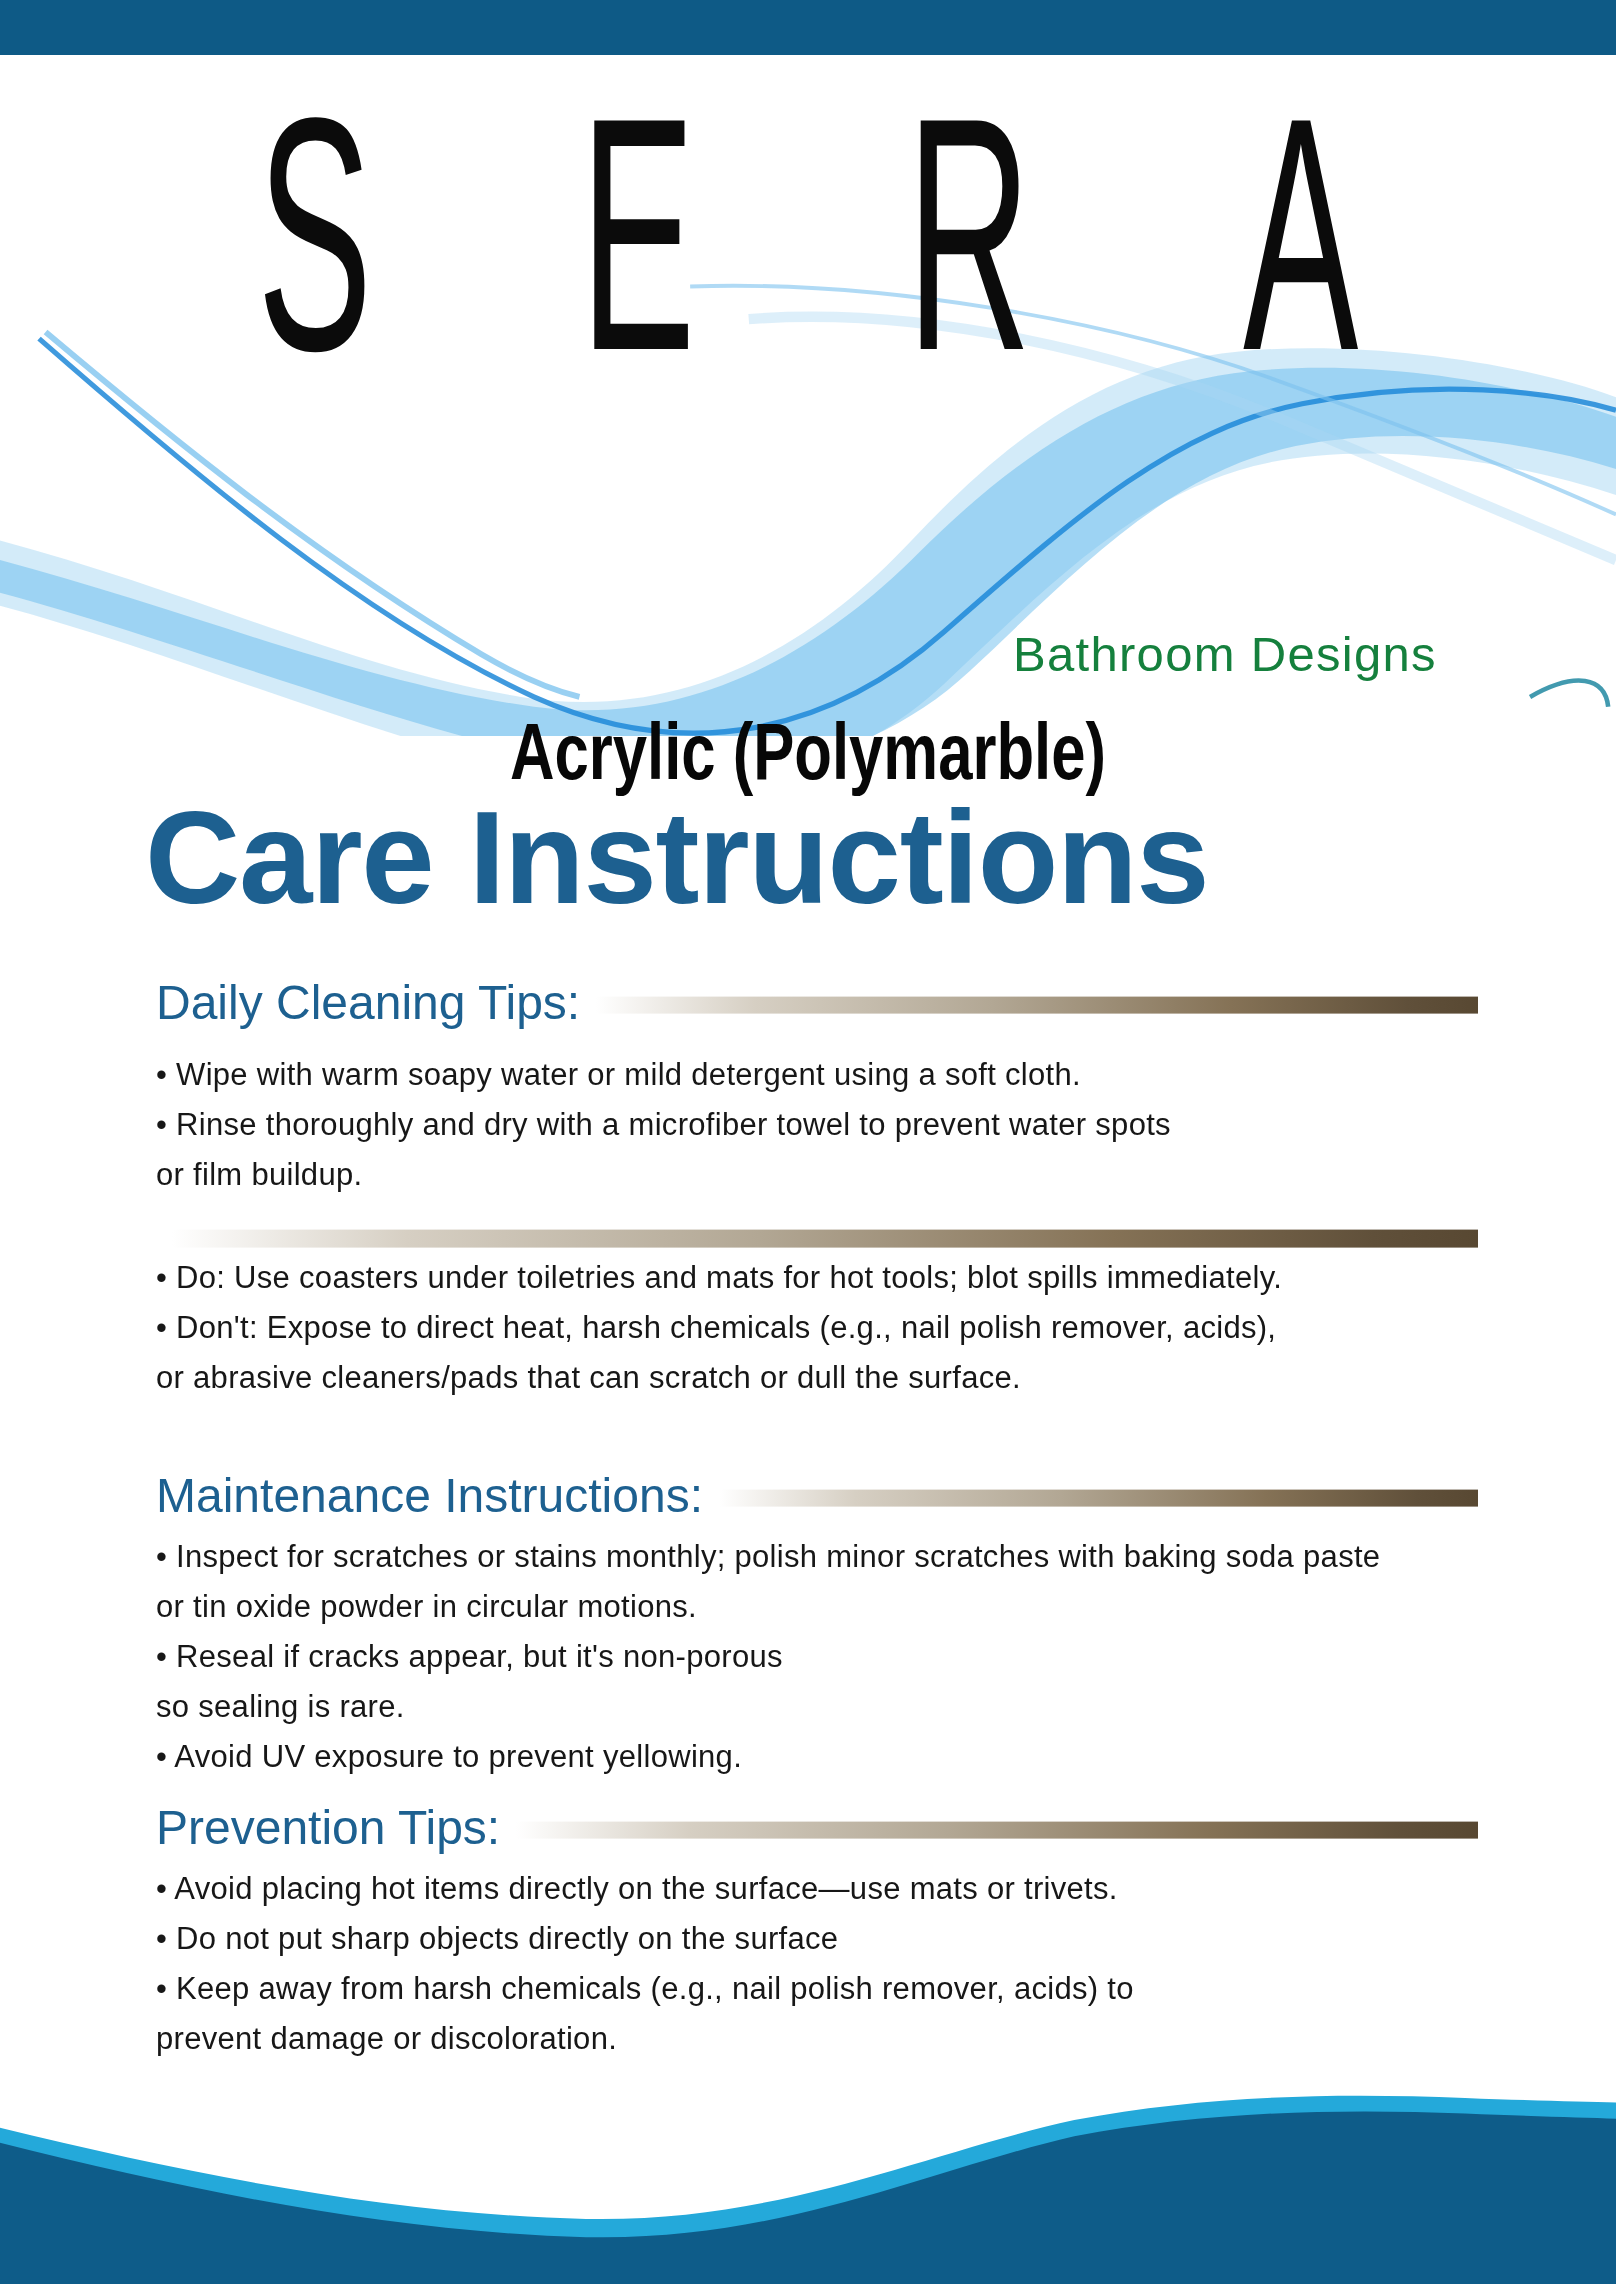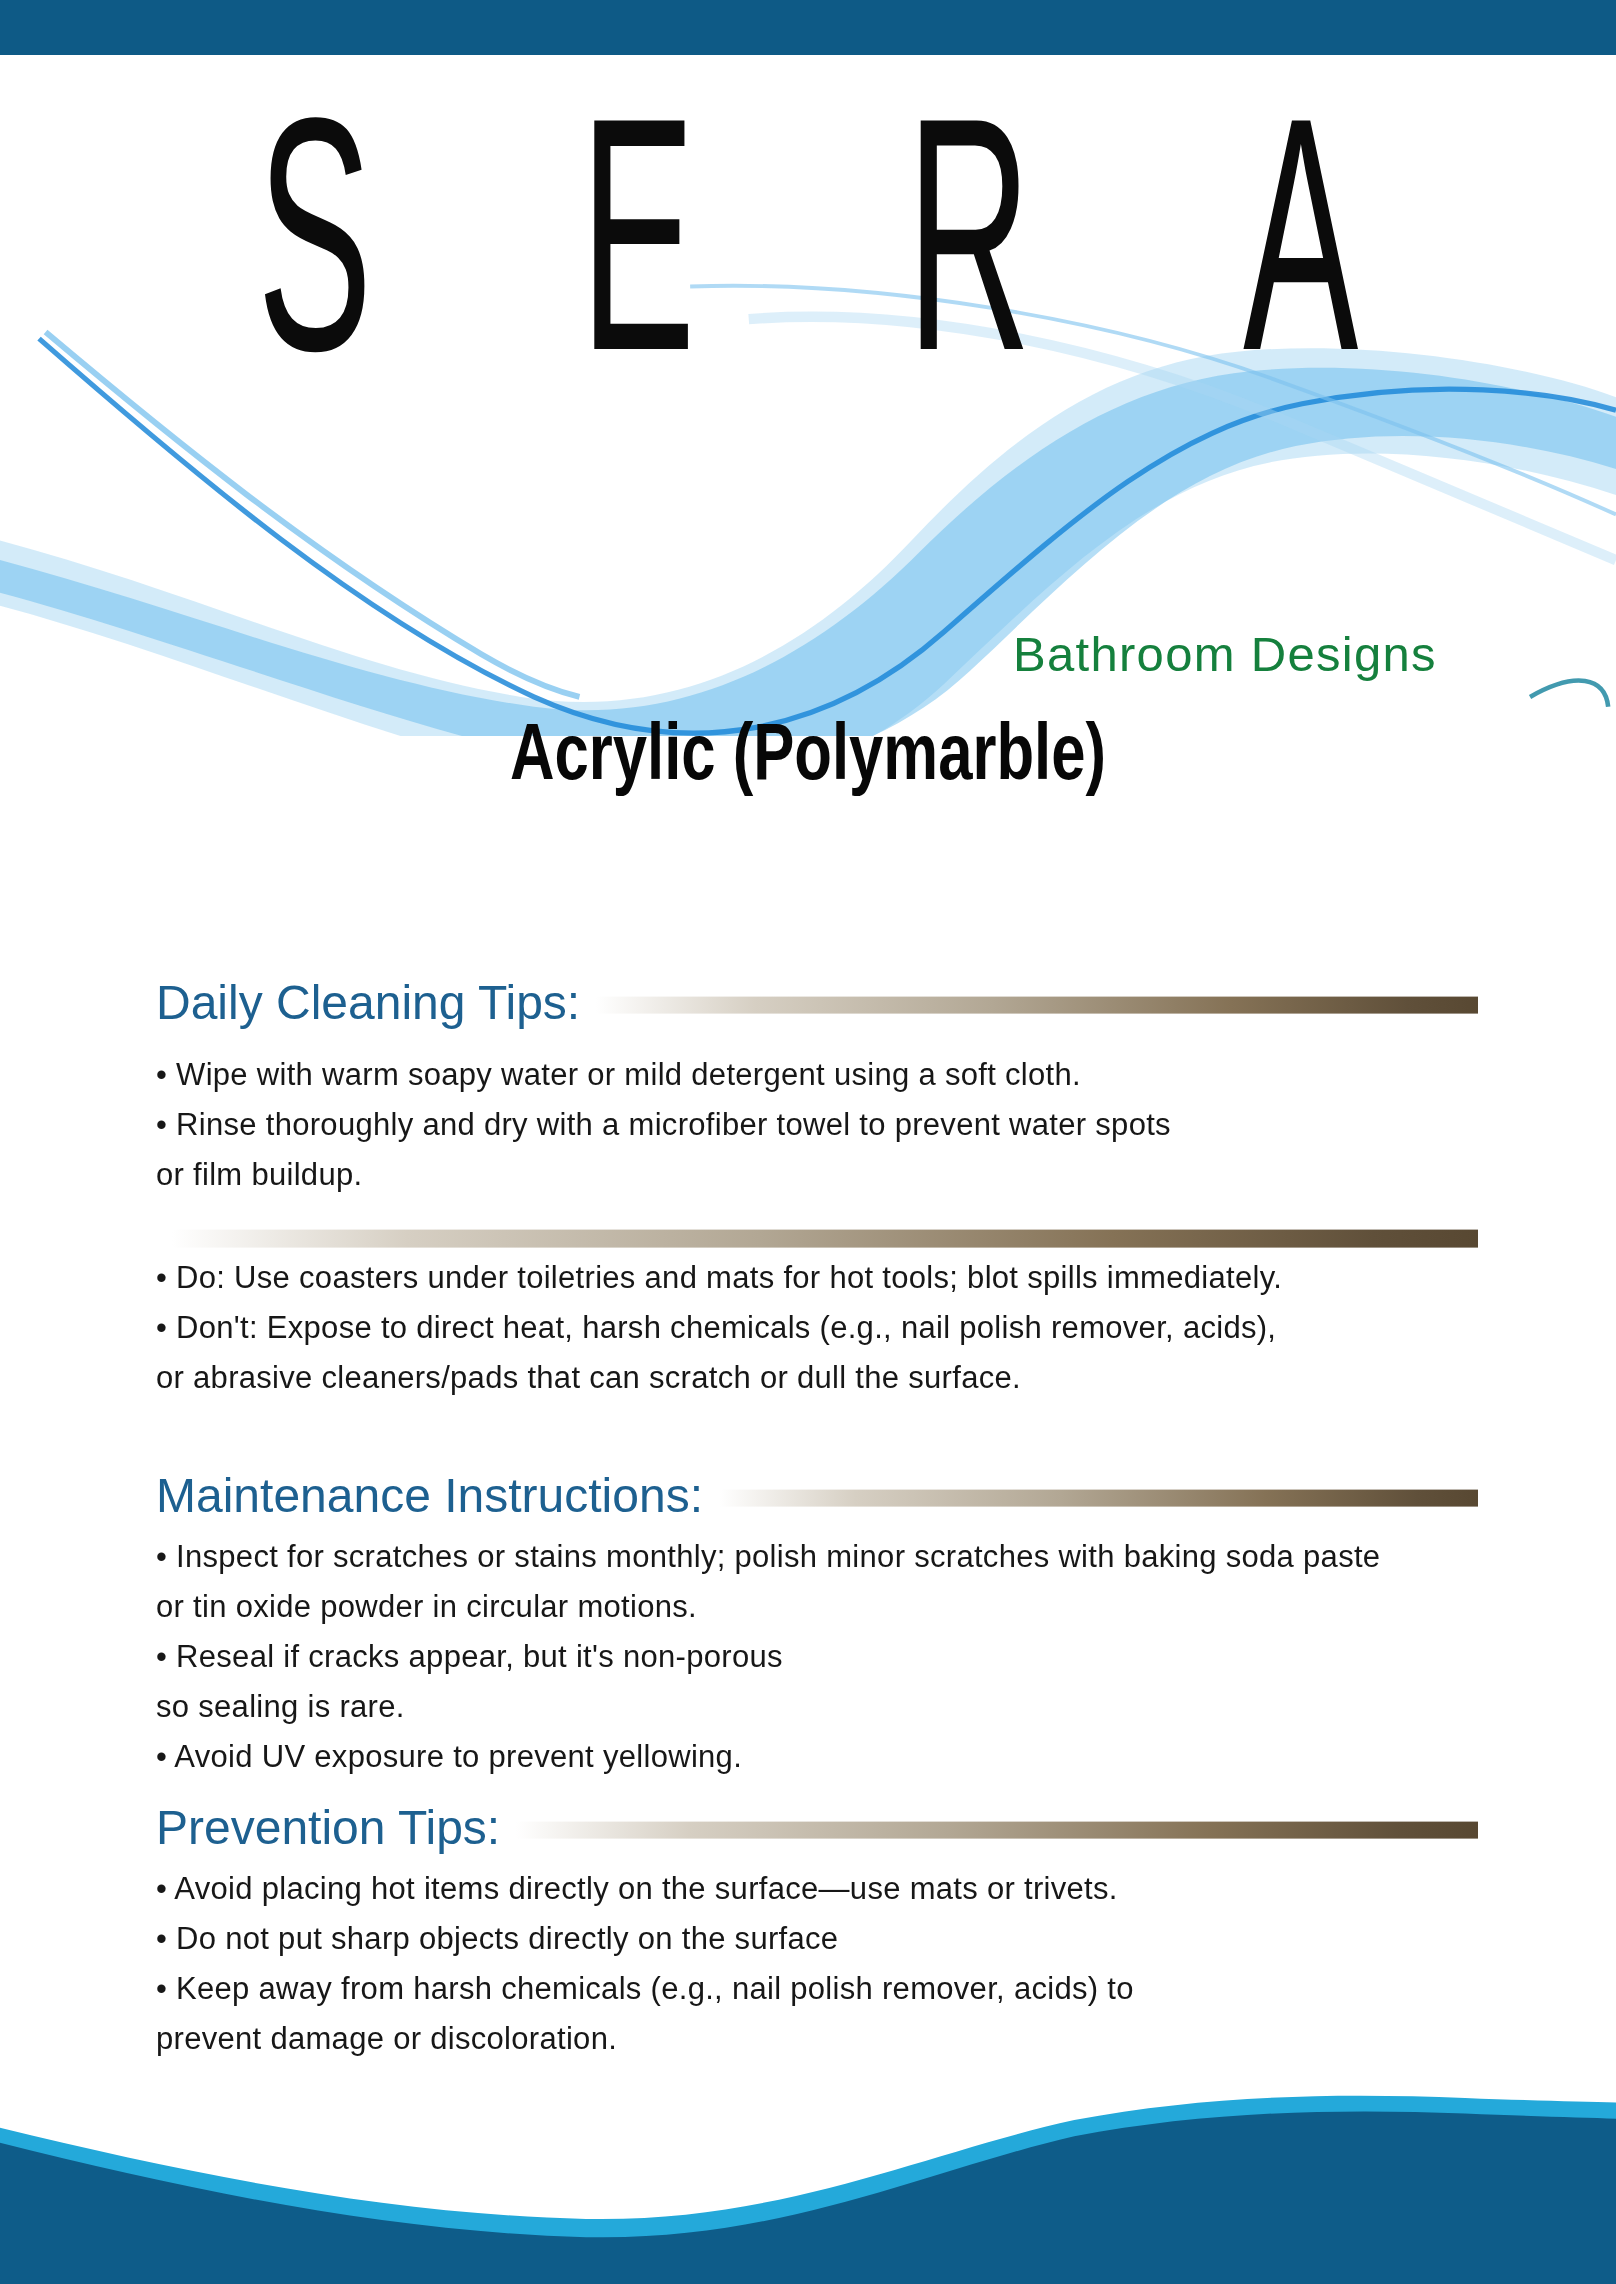--- a/index.html
+++ b/index.html
@@ -73,20 +73,21 @@
     <path fill="none" stroke="#a9d7f2" stroke-width="16" stroke-opacity="0.4" d="M1150,60 C1420,40 1720,110 1960,210 C2160,295 2340,370 2482,430"></path>
     <path fill="none" stroke="#2e8fa6" stroke-width="7" stroke-opacity="0.9" d="M2350,640 C2420,600 2465,610 2470,655"></path>
   </svg>
 
   <div class="tagline">Bathroom Designs</div>
 
   <div class="material">
     <span class="squeeze">Acrylic (Polymarble)</span>
   </div>
 
+  <div class="care-title">Care Instructions</div>
 
   <section class="sec sec-daily" style="top:975px">
     <div class="sec-head">
       <h2>Daily Cleaning Tips:</h2>
       <div class="divider"></div>
     </div>
     <p class="bullets">• Wipe with warm soapy water or mild detergent using a soft cloth.
 • Rinse thoroughly and dry with a microfiber towel to prevent water spots
 or film buildup.</p>
   </section>

